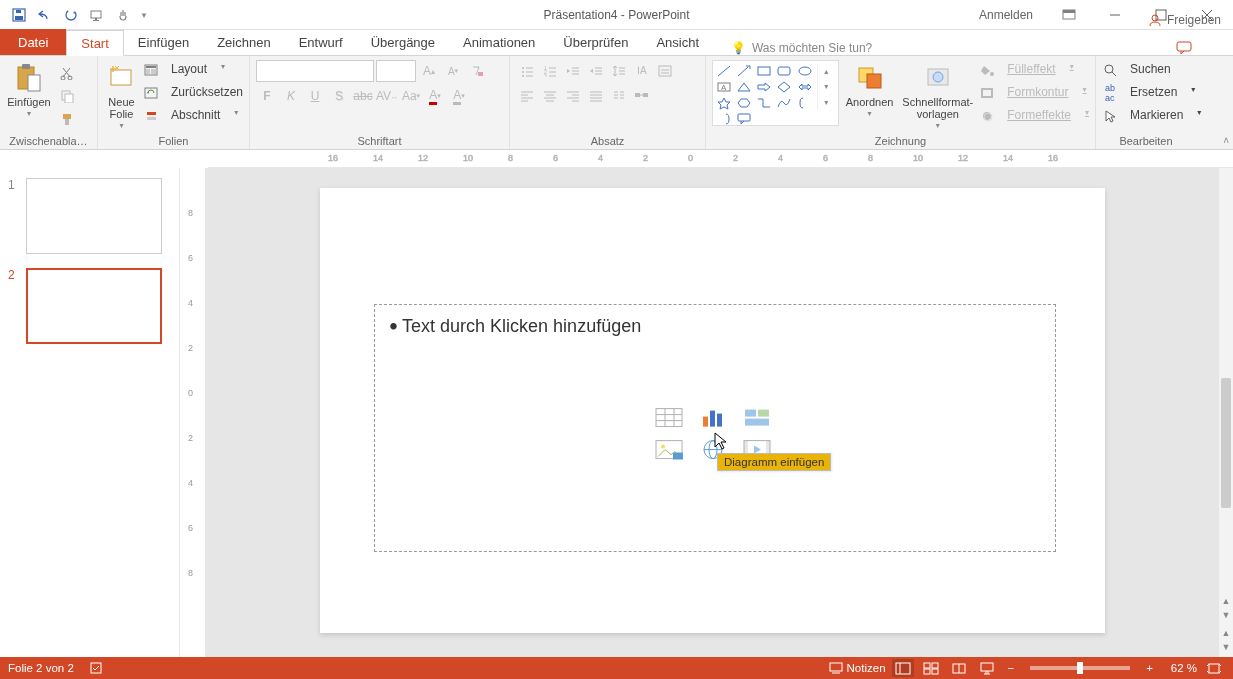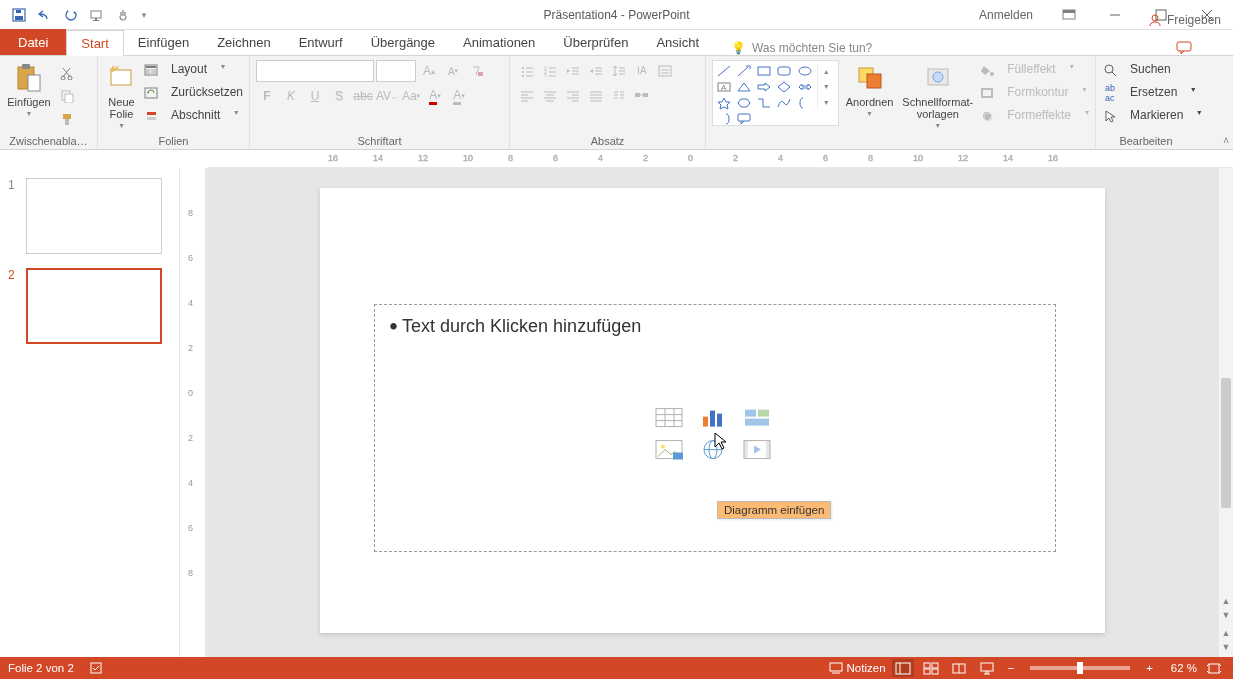--- a/index.html
+++ b/index.html
@@ -27,21 +27,21 @@
 .ribbon { height: 94px; background: #f3f3f3; border-bottom: 1px solid #d4d4d4; display: flex; position: relative; }
 .rgroup { border-right: 1px solid #e1e1e1; padding: 4px 6px 0 6px; display: flex; flex-direction: column; height: 100%; }
 .rgroup-body { flex: 1; display: flex; align-items: flex-start; gap: 4px; }
 .rgroup-label { text-align: center; font-size: 11px; color: #666; padding: 2px 0; position: relative; }
 .bigbtn { display: flex; flex-direction: column; align-items: center; justify-content: flex-start; width: 46px; padding-top: 2px; gap: 2px; font-size: 11px; color: #444; text-align: center; line-height: 1.1; }
 .bigbtn .ico { width: 32px; height: 32px; display: flex; align-items: center; justify-content: center; }
 .smallrow { display: flex; gap: 12px; height: 22px; font-size: 12px; color: #444; }
 .smallrow .ico { width: 16px; height: 16px; display: flex; align-items: center; justify-content: center; color: #606060; }
 .vstack { display: flex; flex-direction: column; gap: 1px; }
 .mini { width: 22px; height: 22px; display: flex; align-items: center; justify-content: center; color: #bbb; font-size: 12px; }
-.disabled { color: #bbb; }
+.disabled { color: #bbb; text-decoration: underline; }
 .combo { border: 1px solid #ccc; background: #fff; height: 22px; display: flex; align-items: center; padding: 0 4px; font-size: 12px; color: #bbb; }
 
 
 .ruler-h { height: 18px; background: #fff; border-bottom: 1px solid #e8e8e8; position: relative; font-size: 9px; color: #999; overflow: hidden; margin-left: 208px; }
 .ruler-h .marks { position: absolute; left: 0; right: 10px; top: 0; bottom: 0; }
 
 
 .main { display: flex; height: calc(679px - 30px - 26px - 94px - 18px - 22px); }
 .thumb-panel { width: 180px; background: #fff; border-right: 1px solid #e8e8e8; padding: 10px 8px; }
 .thumb-row { display: flex; gap: 6px; margin-bottom: 14px; }
@@ -53,21 +53,21 @@
 .ruler-v { width: 26px; background: #fff; border-right: 1px solid #e8e8e8; position: relative; font-size: 9px; color: #999; }
 
 .canvas-area { flex: 1; background: #e6e6e6; position: relative; overflow: hidden; }
 .slide { position: absolute; left: 114px; top: 20px; width: 785px; height: 445px; background: #fff; box-shadow: 0 2px 5px rgba(0,0,0,0.15); }
 .title-ph { position: absolute; left: 54px; top: 24px; width: 682px; height: 84px; border: 1px dashed #999; display: flex; align-items: center; padding: 0 14px; }
 .title-ph span { font-size: 30px; color: #333; font-family: Calibri, sans-serif; }
 .content-ph { position: absolute; left: 54px; top: 116px; width: 682px; height: 248px; border: 1px dashed #999; padding: 10px 14px; }
 .content-ph .bullet { font-size: 18px; color: #333; font-family: Calibri, sans-serif; }
 .content-icons { position: absolute; left: 50%; top: 50%; transform: translate(-50%,-40%); display: grid; grid-template-columns: repeat(3, 36px); gap: 8px; }
 .cicon { width: 32px; height: 24px; display: flex; align-items: center; justify-content: center; }
-.tooltip { position: absolute; background: #fdba74; border: 1px solid #bbb; padding: 2px 6px; font-size: 11.5px; color: #333; white-space: nowrap; box-shadow: 1px 1px 2px rgba(0,0,0,0.1); margin-top: 48px; }
+.tooltip { position: absolute; background: #eab308; border: 1px solid #bbb; padding: 2px 6px; font-size: 11.5px; color: #333; white-space: nowrap; box-shadow: 1px 1px 2px rgba(0,0,0,0.1); }
 .cursor { position: absolute; font-size: 15px; color: #000; pointer-events: none; }
 
 .scroll-v { position: absolute; right: 0; top: 0; bottom: 0; width: 14px; background: #f3f3f3; }
 .scroll-v .sthumb { position: absolute; left: 2px; right: 2px; top: 210px; height: 130px; background: #ccc; border-radius: 2px; }
 .scroll-v .sarrow { position: absolute; left: 0; right: 0; height: 16px; display: flex; align-items: center; justify-content: center; color: #888; font-size: 9px;}
 .scroll-v .sarrow.up1 { bottom: 48px; }
 .scroll-v .sarrow.dn1 { bottom: 34px; }
 .scroll-v .sarrow.up2 { bottom: 16px; }
 .scroll-v .sarrow.dn2 { bottom: 2px; }
 
@@ -537,20 +537,21 @@
               <svg width="14" height="12">
                 <circle cx="7" cy="6" r="4" fill="#bbb"></circle>
                 <circle cx="8" cy="7" r="4" fill="none" stroke="#ddd"></circle>
               </svg>
             </span>
             <span>Formeffekte</span>
             <span style="font-size:8px;margin-left:2px">▾</span>
           </div>
       </div>
     </div>
+    <div class="rgroup-label">Zeichnung</div>
   </div>
 
   <div class="rgroup" style="width:100px;border-right:none">
     <div class="rgroup-body">
       <div class="vstack" style="padding-top:2px">
         <div class="smallrow">
             <span class="ico">
               <svg width="14" height="14">
                 <circle cx="6" cy="6" r="4" fill="none" stroke="#606060"></circle>
                 <line x1="9" y1="9" x2="13" y2="13" stroke="#606060"></line>

